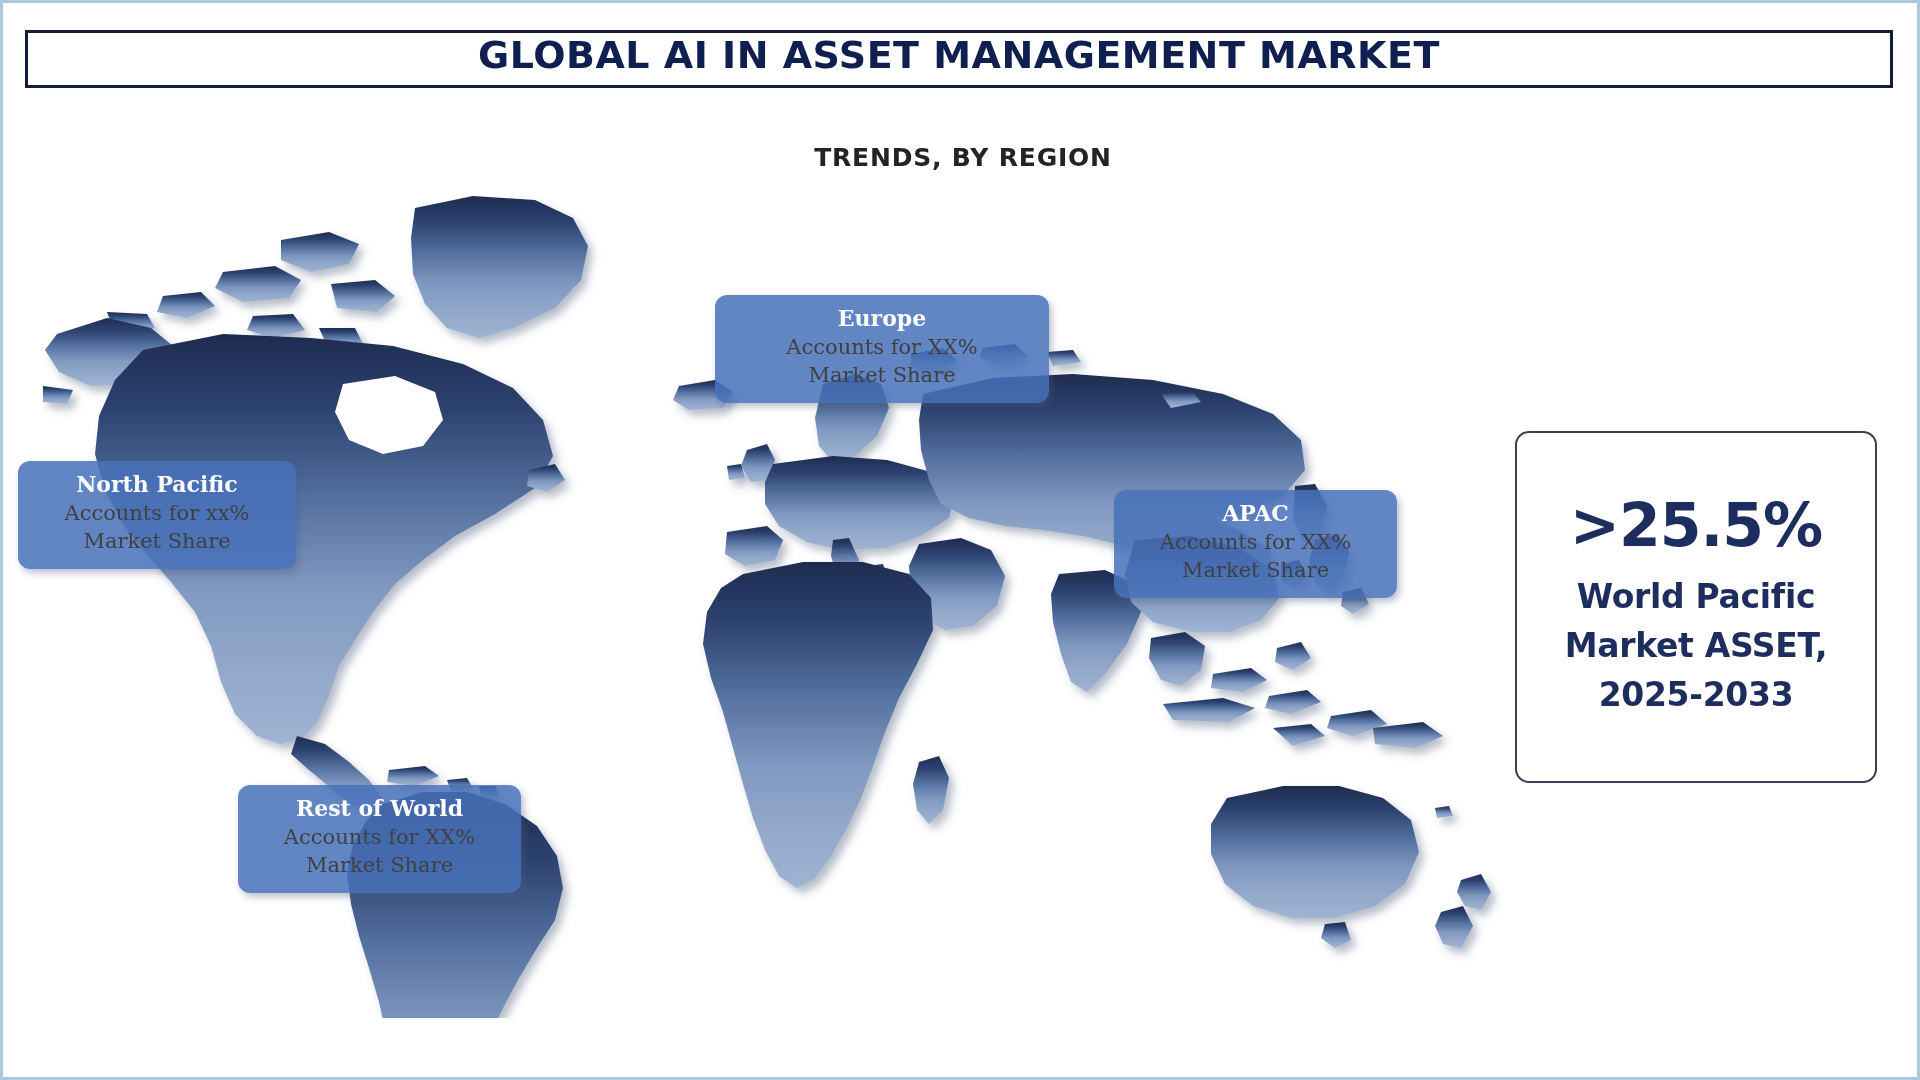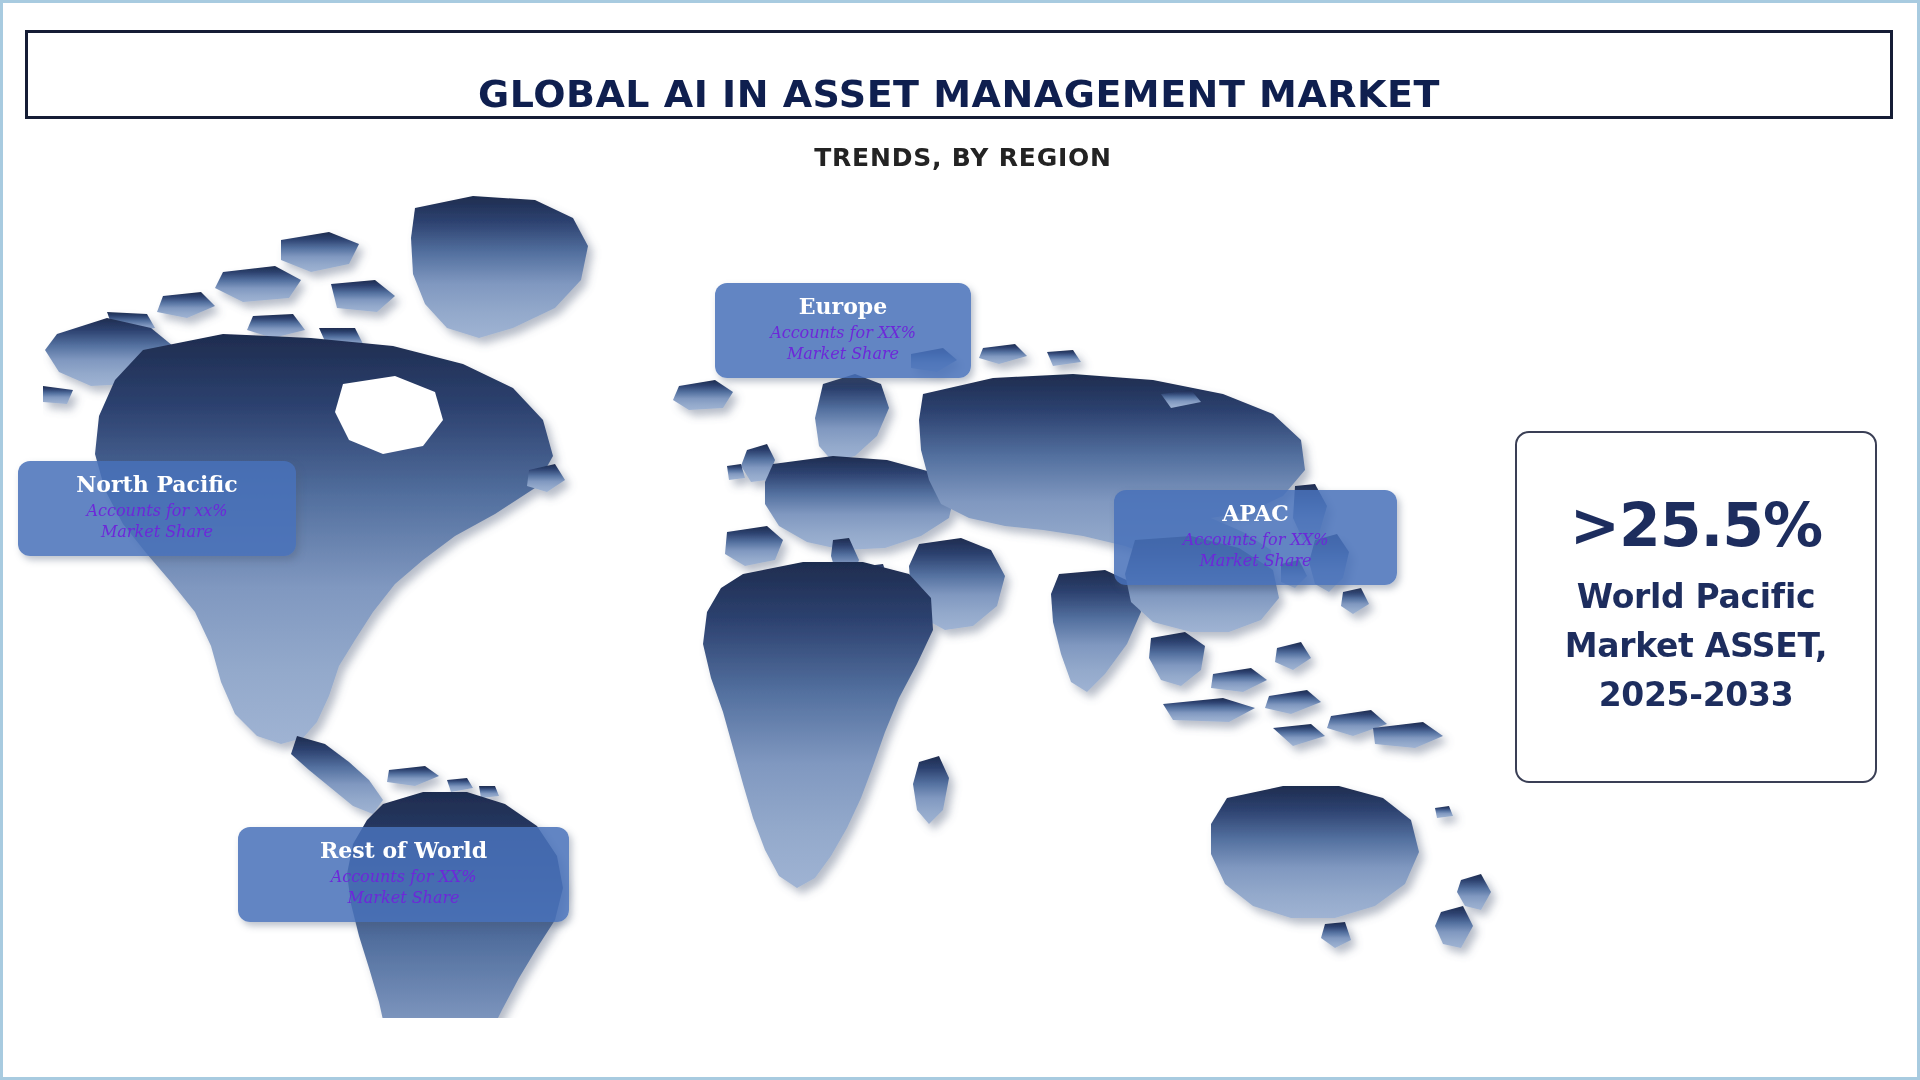--- a/index.html
+++ b/index.html
@@ -16,24 +16,24 @@
     position:relative;
     width:1920px; height:1080px;
     background:#ffffff;
     border:3px solid #a8cbe0;
   }
 
   
   #title-box {
     position:absolute;
     left:22px; top:27px;
-    width:1868px; height:89px;
+    width:1868px; height:58px;
     border:3px solid #151d35;
     background:#ffffff;
-    display:flex; align-items:flex-end; justify-content:center;
+    display:flex; align-items:flex-start; justify-content:center;
   }
   #title-text {
     font-family:"DejaVu Sans", sans-serif;
     font-weight:bold;
     font-size:38px;
     letter-spacing:0.5px;
     color:#0f1f4f;
     text-align:center;
     white-space:nowrap;
   }
@@ -72,31 +72,30 @@
   .region-title {
     display:block;
     font-weight:bold;
     font-size:22px;
     line-height:1.32;
     margin-bottom:1px;
     color:#ffffff;
   }
   .region-line {
     display:block;
-    font-size:16px;
+    font-size:21px;
     line-height:1.33;
-    color:#6d28d9;
-    font-style:italic;
+    color:#404040;
   }
 
   #box-north-america { left:15px;  top:458px; width:278px; }
   #box-europe        { left:712px; top:290p; width:288px; }
-  #box-europe        { left:712px; top:280px; width:256px; }
+  #box-europe        { left:712px; top:292px; width:334px; }
   #box-apac          { left:1111px;top:487px; width:283px; }
-  #box-rest-of-world { left:235px; top:824px; width:331px; }
+  #box-rest-of-world { left:235px; top:782px; width:283px; }
 
   
   #cagr-box {
     position:absolute;
     left:1512px; top:428px;
     width:362px; height:352px;
     border:2px solid #3a3f55;
     border-radius:14px;
     background:#ffffff;
     display:flex; flex-direction:column;

